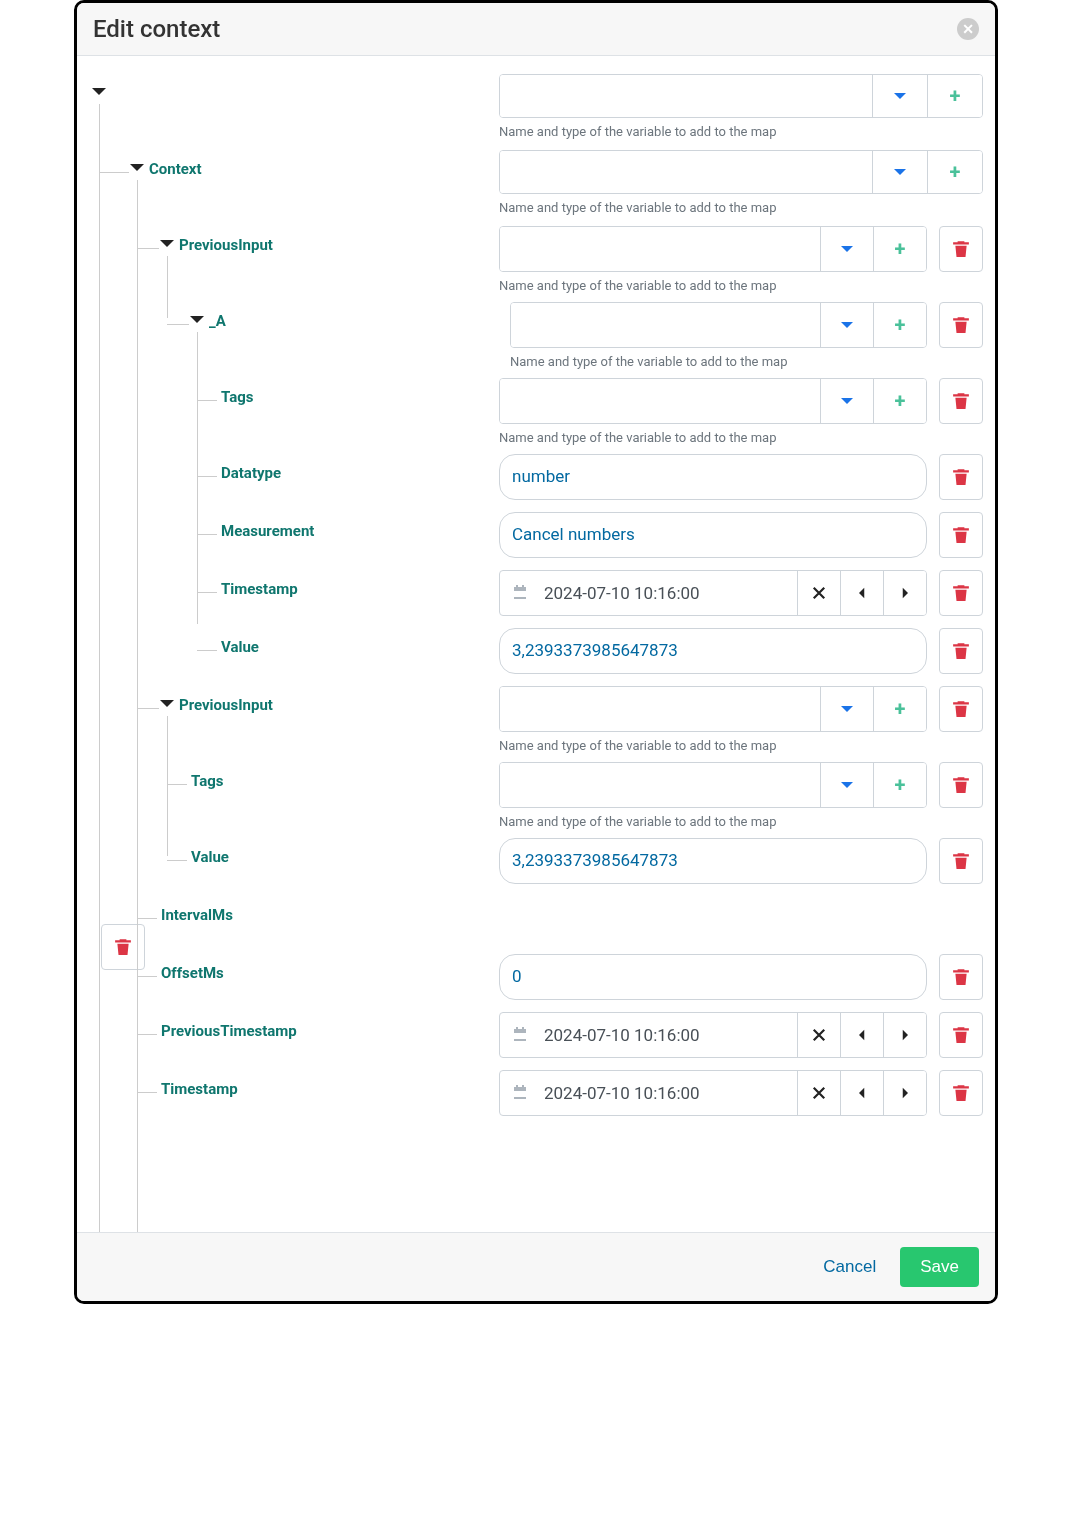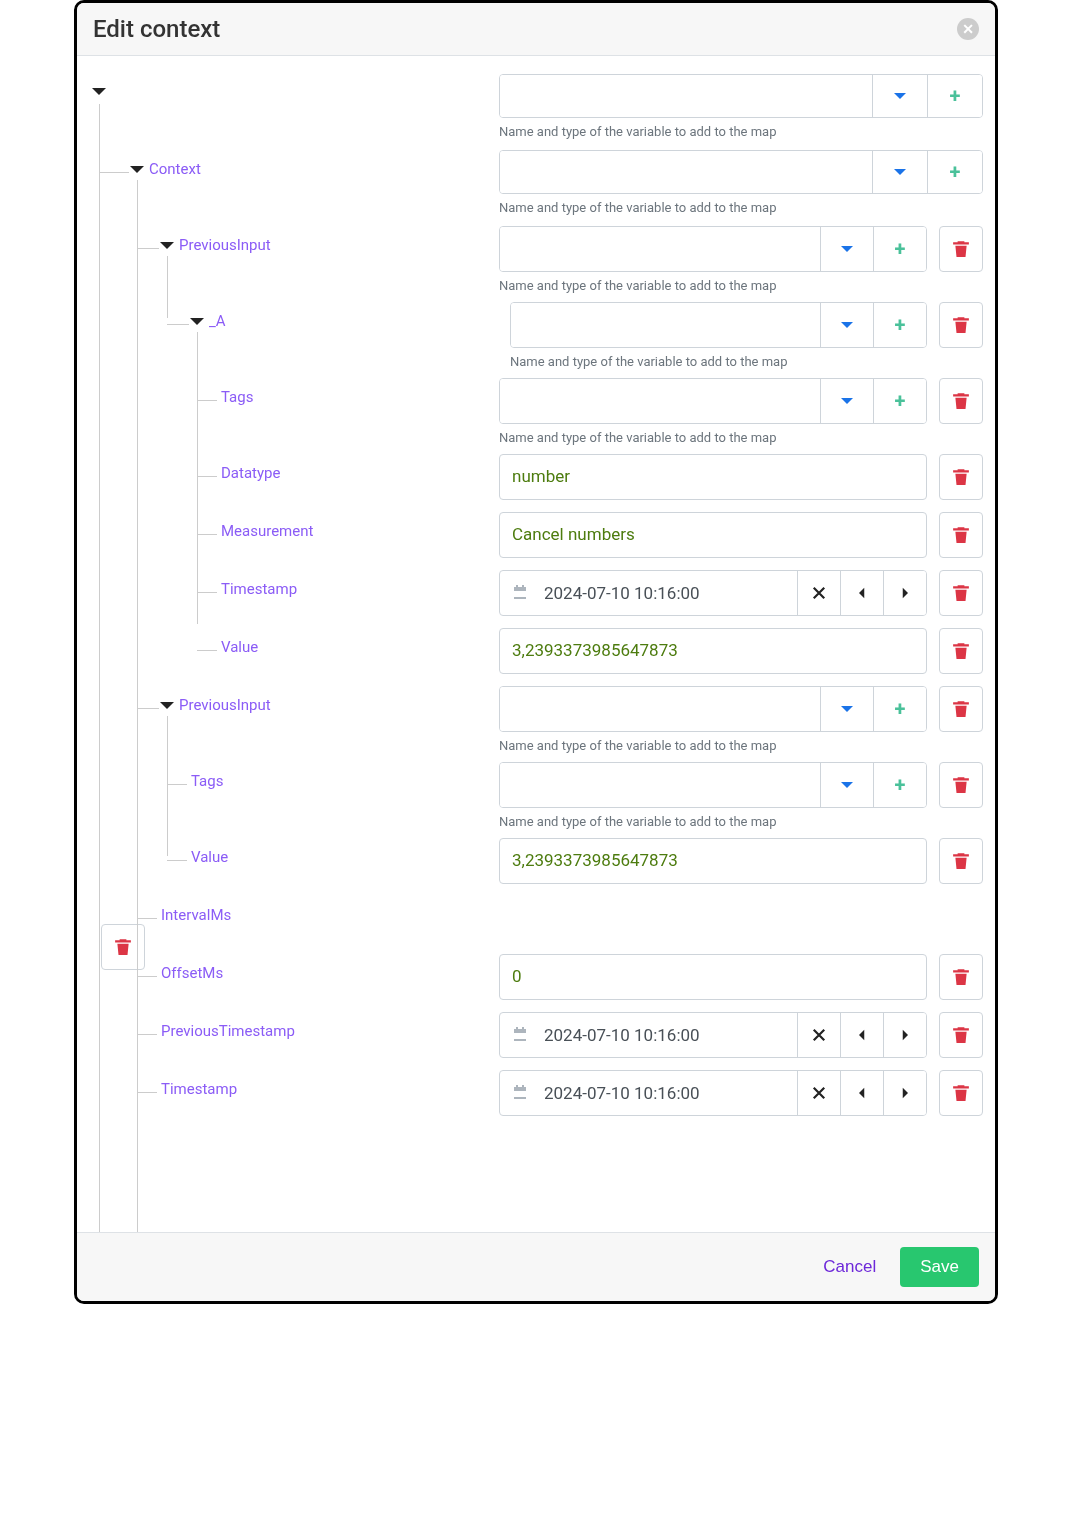--- a/index.html
+++ b/index.html
@@ -60,47 +60,47 @@
   }
   .label-cell {
     width: 410px;
     min-width: 410px;
     position: relative;
     padding-top: 10px;
     box-sizing: border-box;
   }
   .label-inner {
     display: flex;
-    align-items: flex-end;
+    align-items: flex-start;
     font-size: 15px;
-    font-weight: 400;
-    color: #8b5cf6;
+    font-weight: 700;
+    color: #0f766e;
   }
   .chevron {
     display: inline-block;
     margin-right: 4px;
     font-size: 14px;
     color: #222;
   }
   .ctrl-cell {
     flex: 1;
     display: flex;
     flex-direction: column;
   }
   .input-group {
     display: flex;
     align-items: stretch;
   }
   .text-input {
     flex: 1;
     border: 1px solid #ced4da;
-    border-radius: 4px;
+    border-radius: 16px;
     padding: 10px 12px;
     font-size: 17px;
-    color: #4d7c0f;
+    color: #0369a1;
     background: #fff;
     min-height: 22px;
     line-height: 22px;
   }
   .seg {
     border: 1px solid #ced4da;
     border-radius: 4px;
     display: flex;
     align-items: stretch;
     overflow: hidden;
@@ -187,21 +187,21 @@
     border-top: 1px solid #dee2e6;
     padding: 14px 16px;
     display: flex;
     justify-content: flex-end;
     align-items: center;
     gap: 18px;
   }
   .btn-cancel {
     background: transparent;
     border: none;
-    color: #6d28d9;
+    color: #0369a1;
     font-size: 17px;
     cursor: pointer;
   }
   .btn-save {
     background: #28c76f;
     border: none;
     border-radius: 4px;
     color: #fff;
     font-size: 17px;
     padding: 10px 20px;

